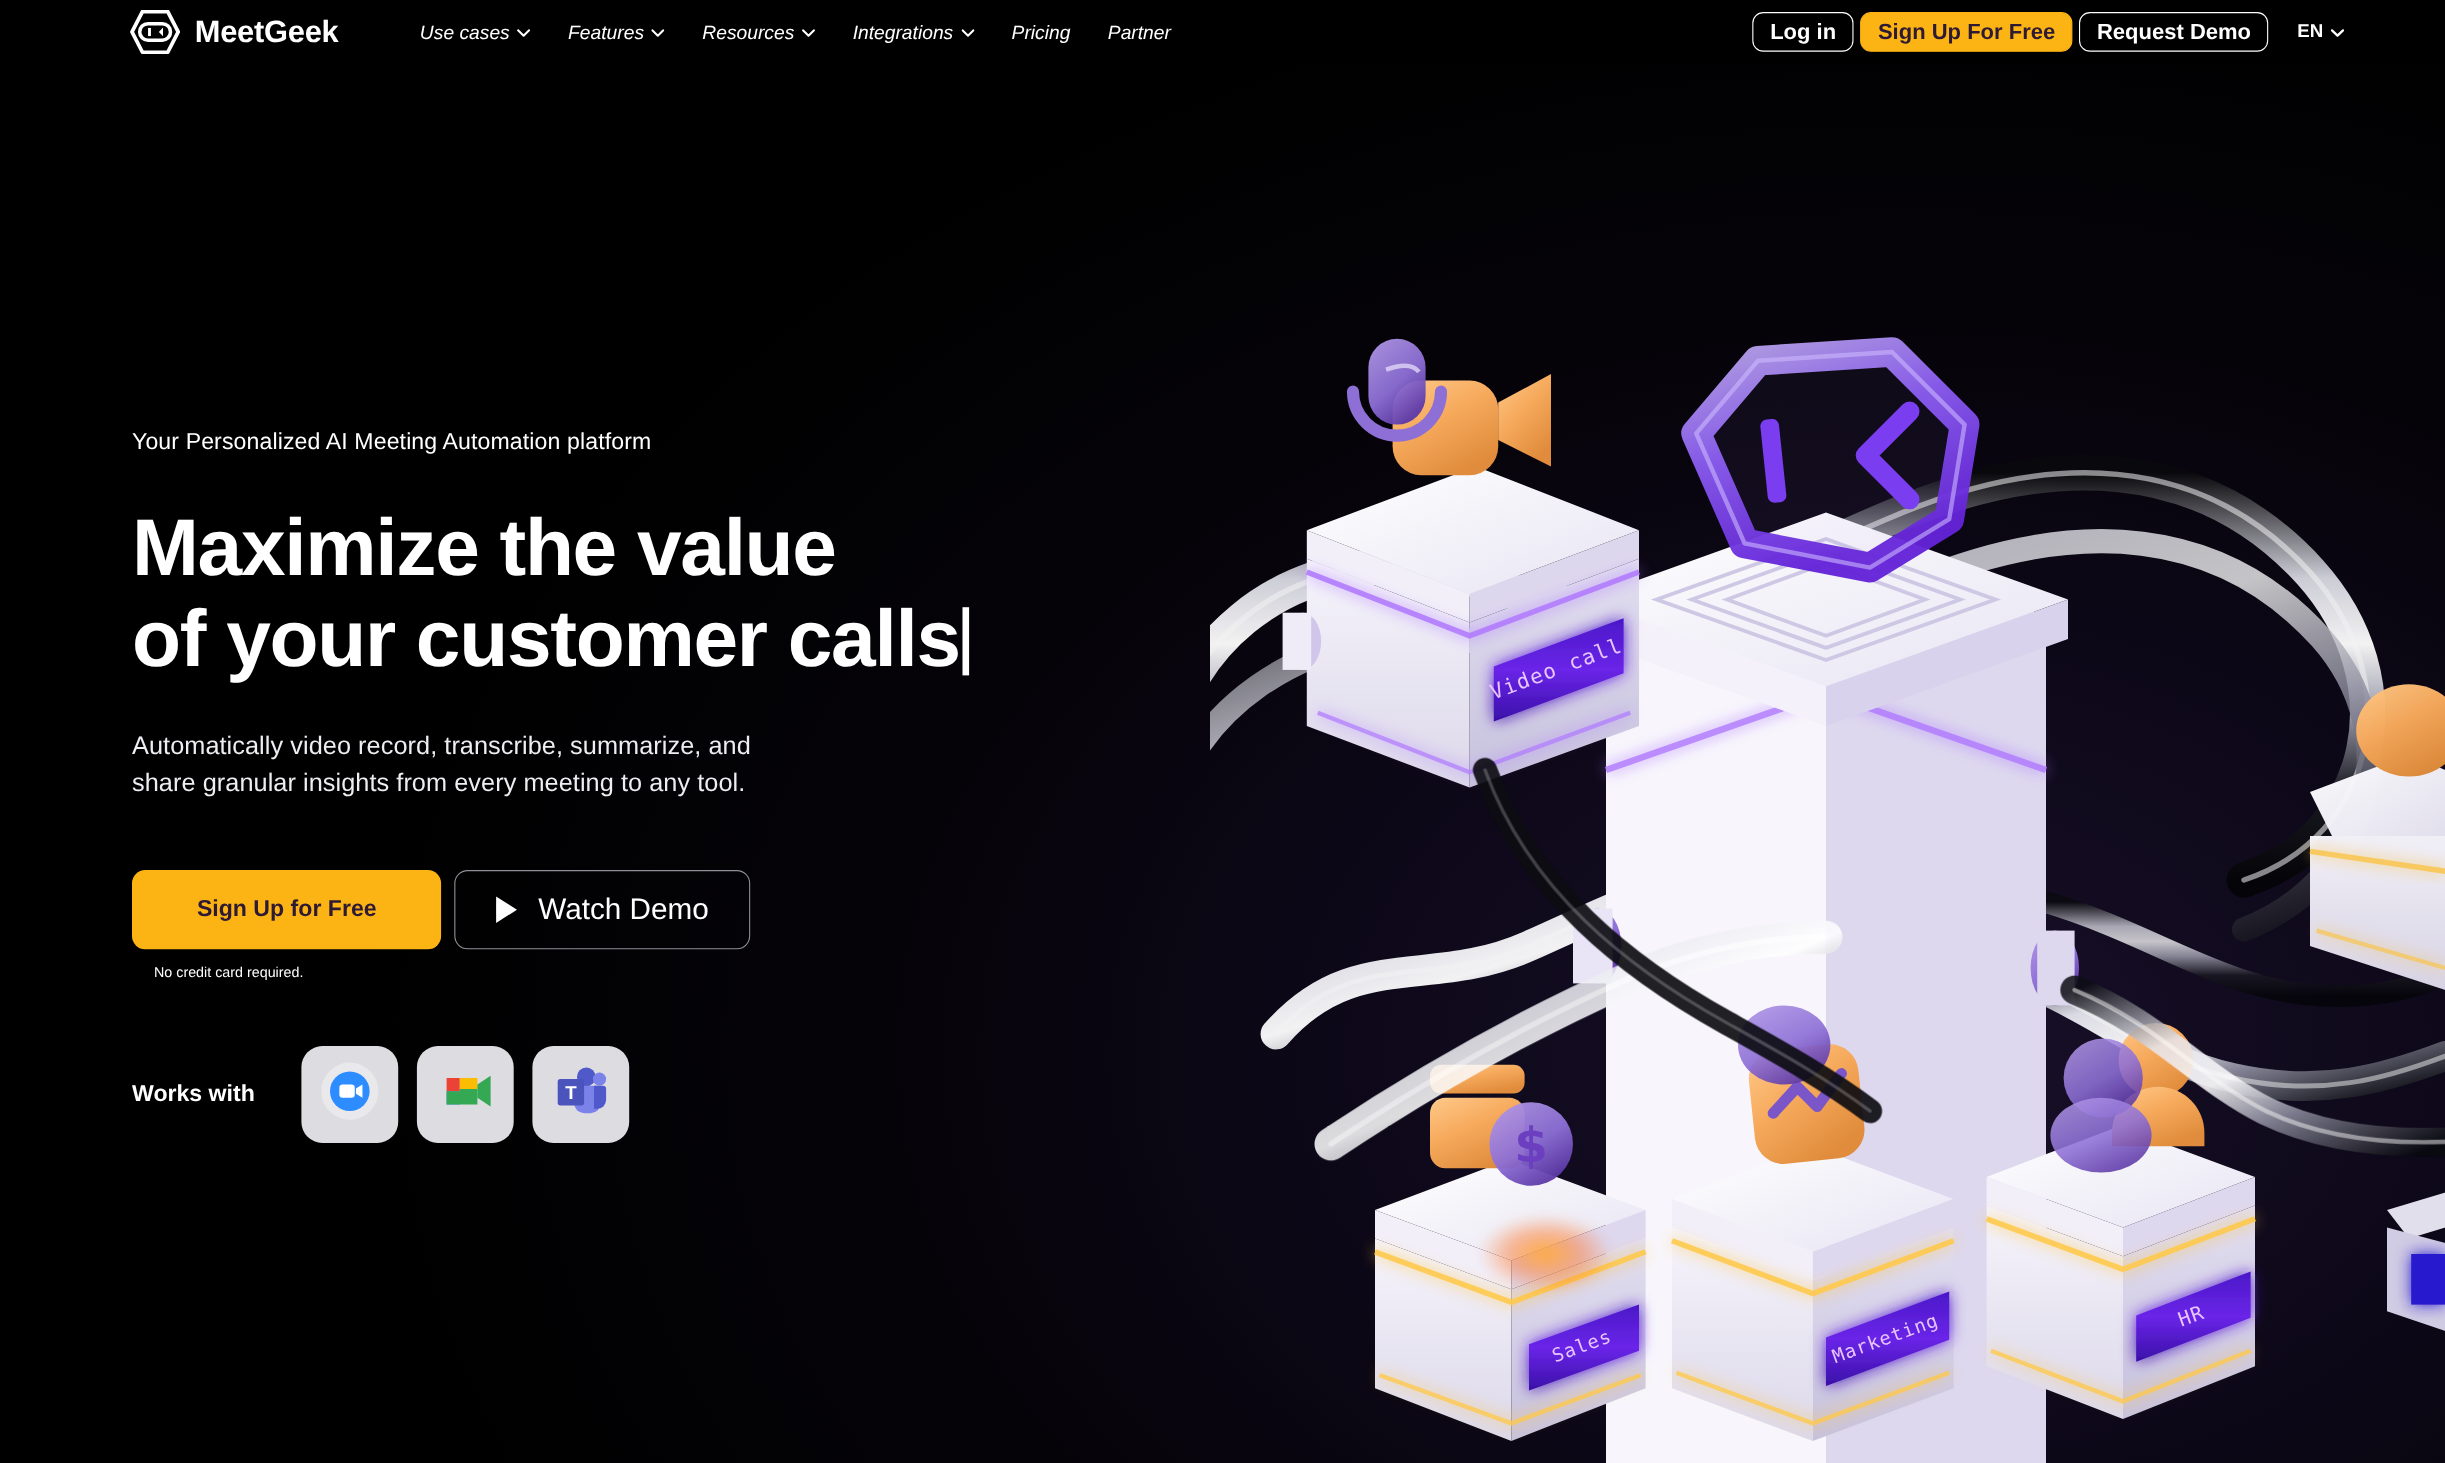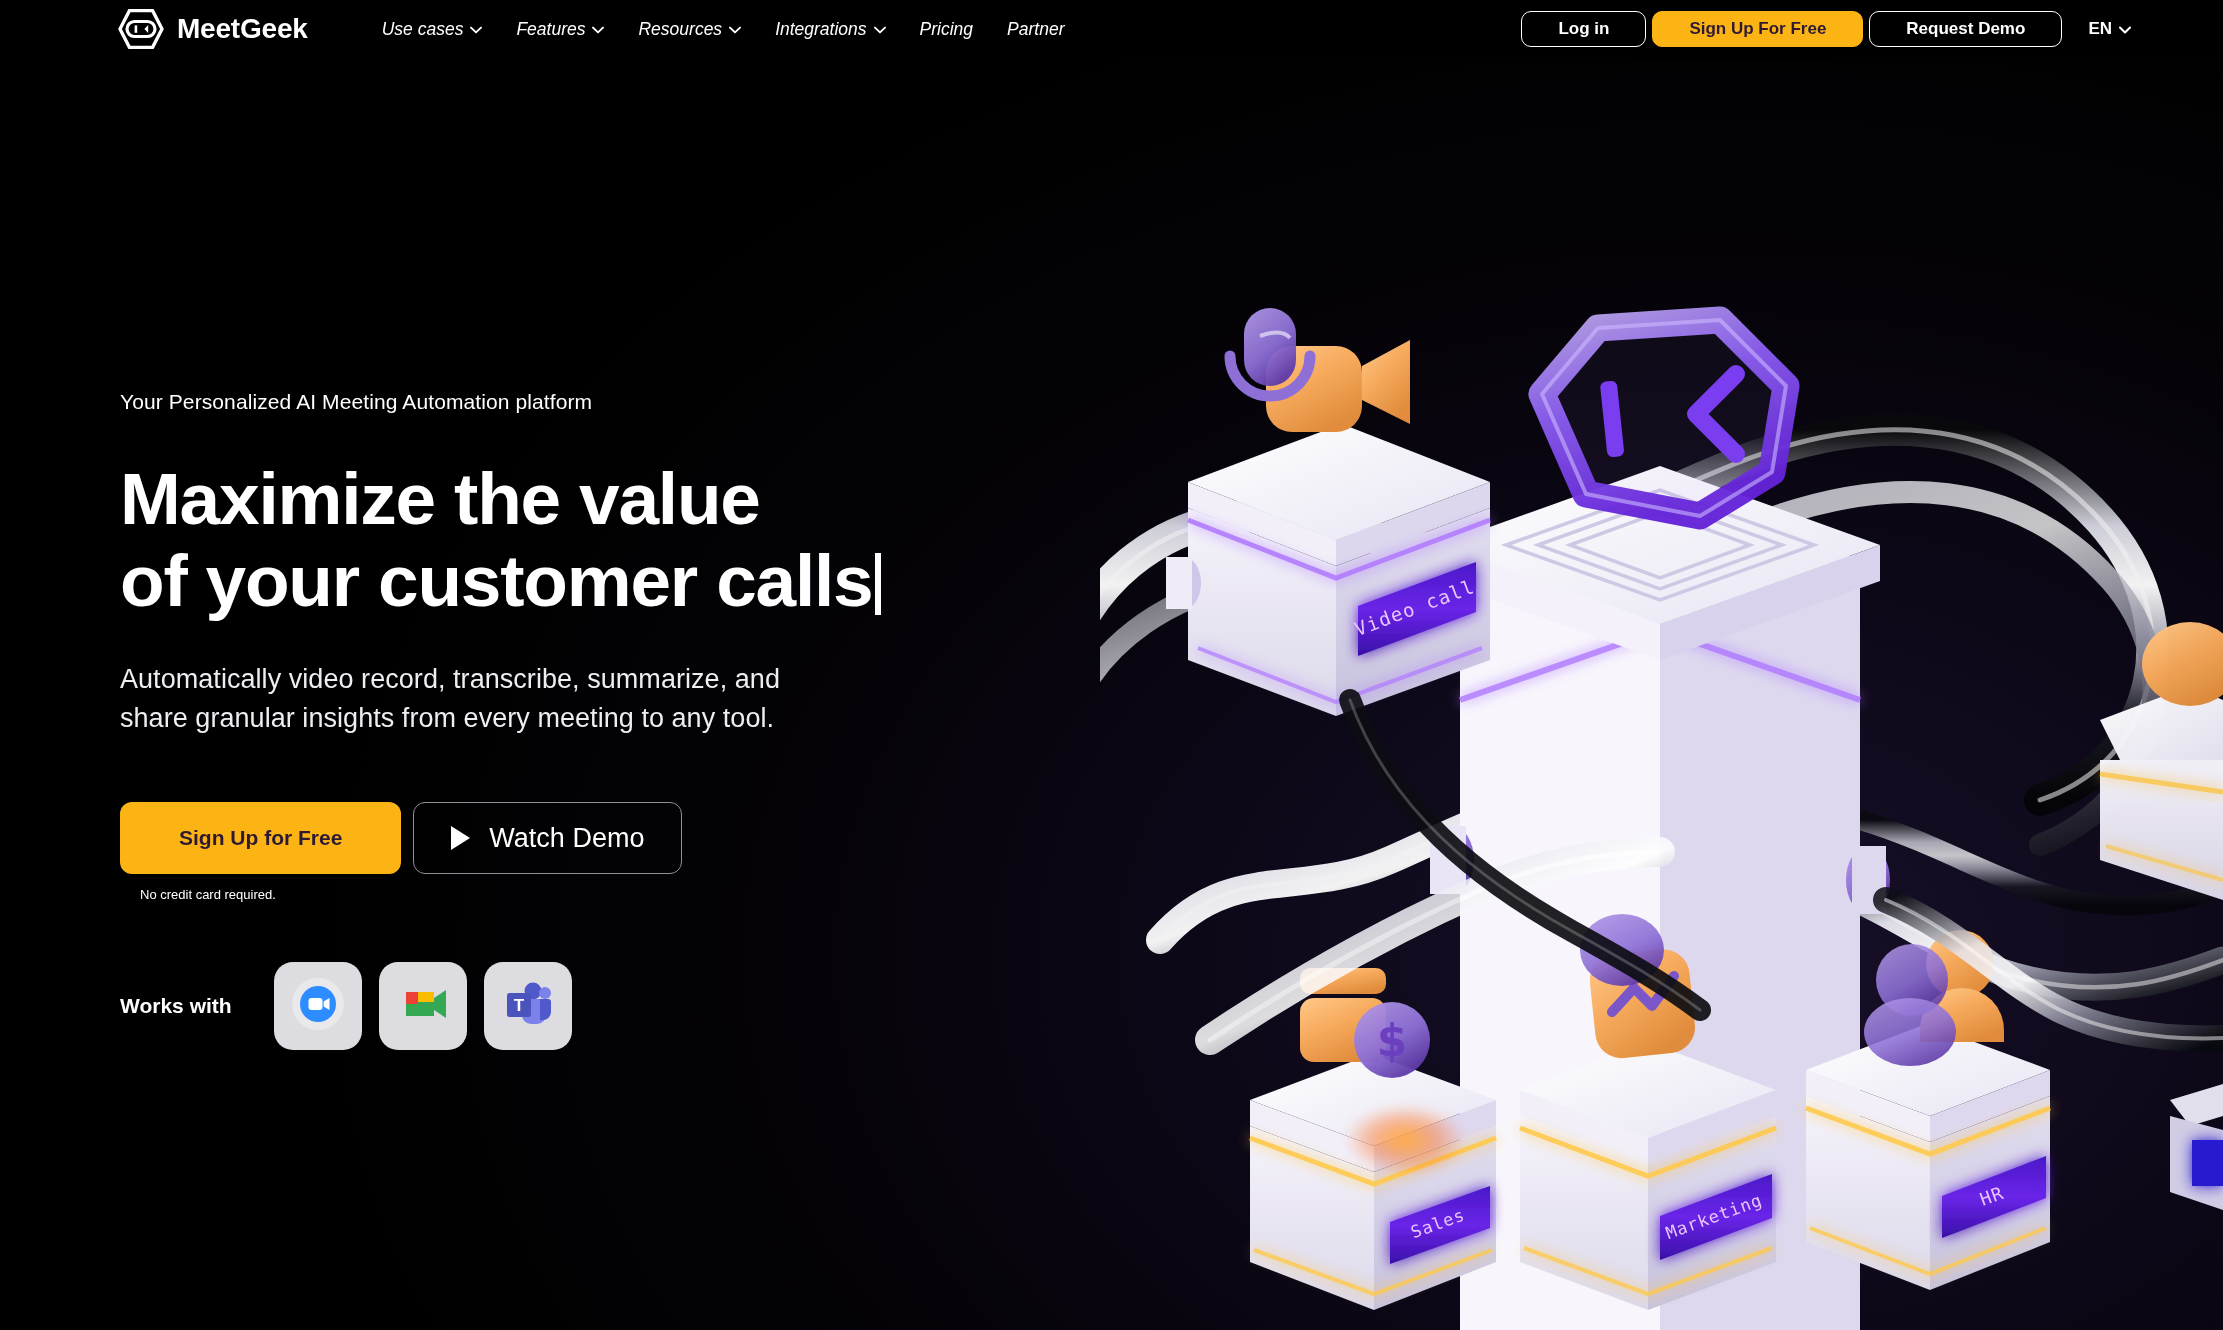--- a/index.html
+++ b/index.html
@@ -54,22 +54,22 @@
     width:12px; height:8px; flex:0 0 auto; display:block;
     margin-top:2px;
   }
 
   .nav-actions {
     margin-left:auto; margin-right:92px;
     display:flex; align-items:center; gap:0;
   }
   .btn-nav {
     display:inline-flex; align-items:center; justify-content:center;
-    height:36px; padding:0 36px;
-    border-radius:10px; font-size:17px; font-weight:700;
+    height:36px; padding:0 15px;
+    border-radius:10px; font-size:20px; font-weight:700;
     cursor:pointer; white-space:nowrap;
   }
   .btn-outline {
     border:1.6px solid #ffffff; color:#ffffff; background:transparent;
   }
   .btn-solid {
     background:#FCB415; color:#2e1a33; border:1.6px solid #FCB415;
     margin:0 6px;
   }
   .lang {
@@ -96,21 +96,21 @@
     margin-bottom:38px;
   }
   .headline .cursor {
     display:inline-block;
     width:6px; height:62px;
     background:#ffffff;
     vertical-align:-9px;
     margin-left:2px;
   }
   .subhead {
-    color:#ededf2; font-size:27px; font-weight:400;
+    color:#ededf2; font-size:23px; font-weight:400;
     line-height:1.48; letter-spacing:0.05px;
     margin-bottom:63px; max-width:800px;
   }
 
   .cta-row { display:flex; align-items:center; gap:12px; }
   .btn-cta {
     display:inline-flex; align-items:center; justify-content:center;
     cursor:pointer; white-space:nowrap;
   }
   .btn-signup {

